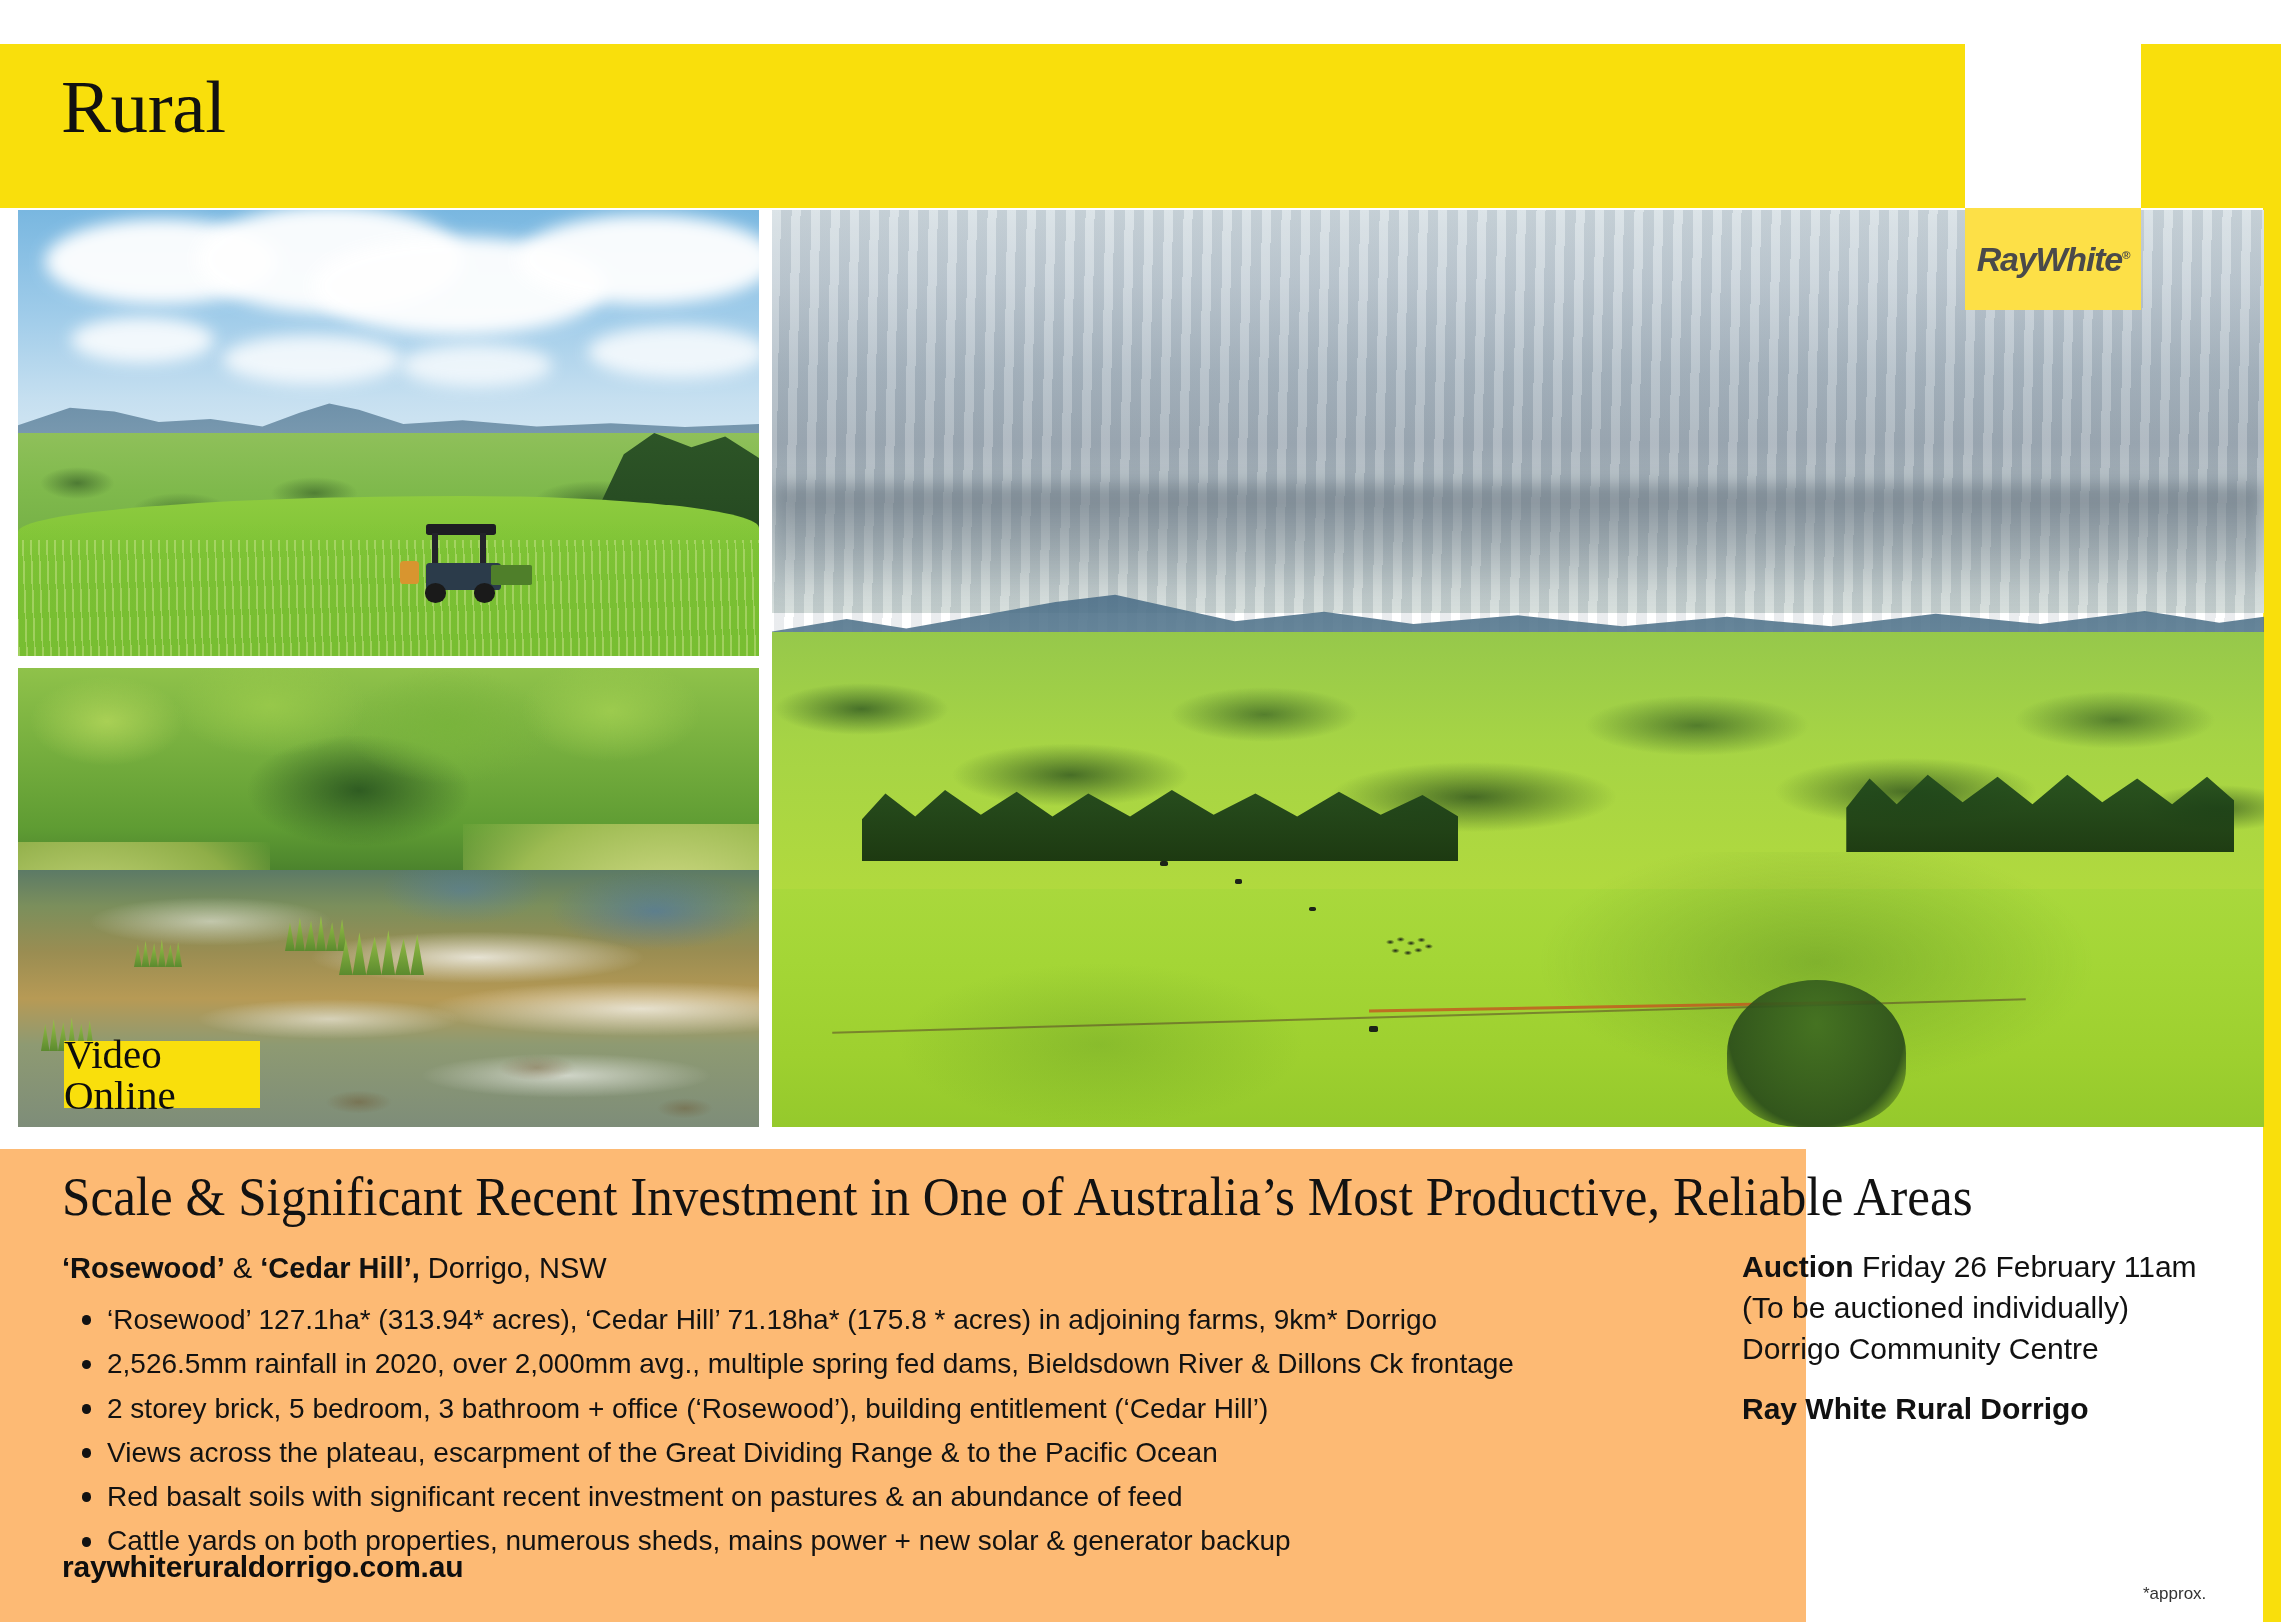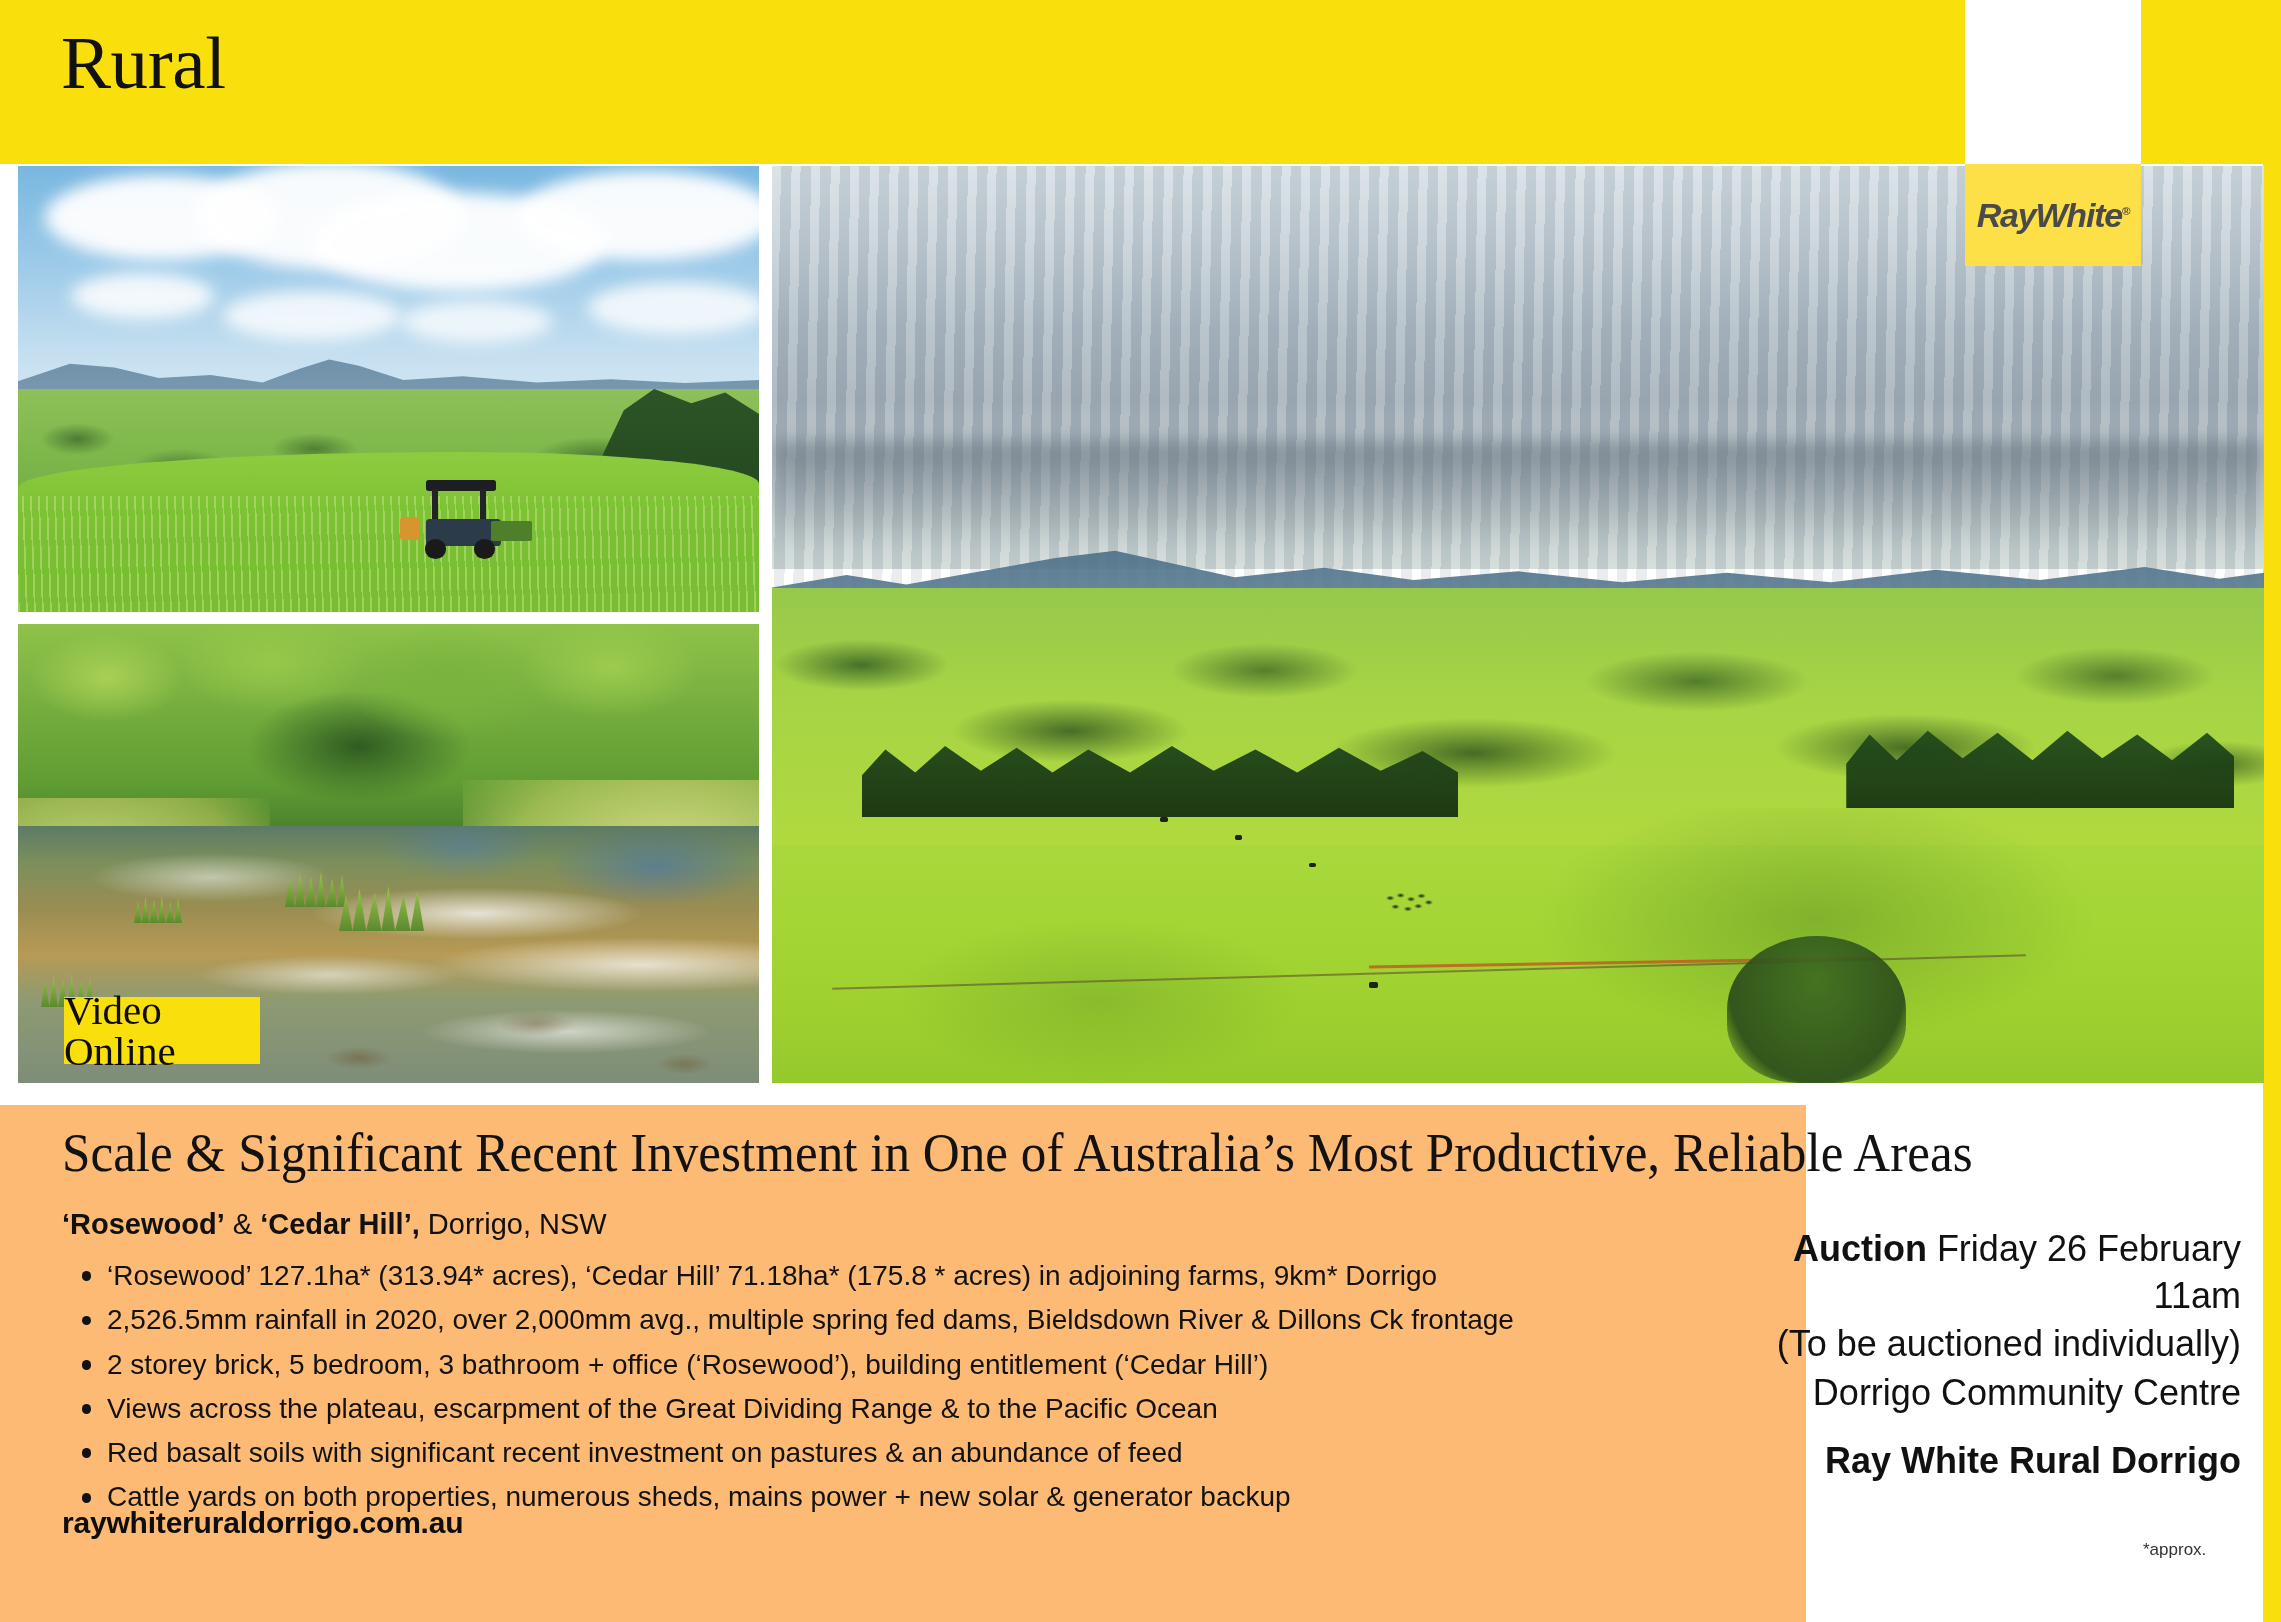--- a/index.html
+++ b/index.html
@@ -5,21 +5,21 @@
   html,body{margin:0;padding:0;}
   body{
     width:2281px;height:1623px;
     background:#ffffff;
     font-family:"Liberation Sans", sans-serif;
     overflow:hidden;
     position:relative;
   }
 
   
-  #page{position:absolute;inset:0;background:#ffffff;}
+  #page{position:absolute;inset:0;background:#ffffff;margin-top:44px;}
 
   
   .top-band{
     position:absolute;left:0;top:0;width:1965px;height:164px;
     background:#F9DF0C;
   }
   .top-band .title{
     position:absolute;left:61px;top:25px;
     font-family:"Liberation Serif", serif;
     font-size:75px;line-height:1;color:#111111;
@@ -328,22 +328,22 @@
     width:9.8px;height:9.8px;border-radius:50%;background:#121212;
   }
 
   #website{
     position:absolute;left:62px;top:401px;
     font-size:30px;font-weight:bold;color:#0e0e0e;letter-spacing:-0.2px;
   }
 
   
   #contact{
-    position:absolute;left:1742px;top:121px;width:499px;
-    font-size:36px;color:#111;line-height:1.30;text-align:right;
+    position:absolute;left:1742px;top:98px;width:499px;
+    font-size:30px;color:#111;line-height:1.30;
   }
   #contact .line{margin-bottom:1.8px;}
   #contact .gap{margin-top:21.4px;}
   #contact b{font-weight:bold;}
 
   #approx{
     position:absolute;left:2143px;top:435px;
     font-size:17px;color:#333;
   }
 </style>

